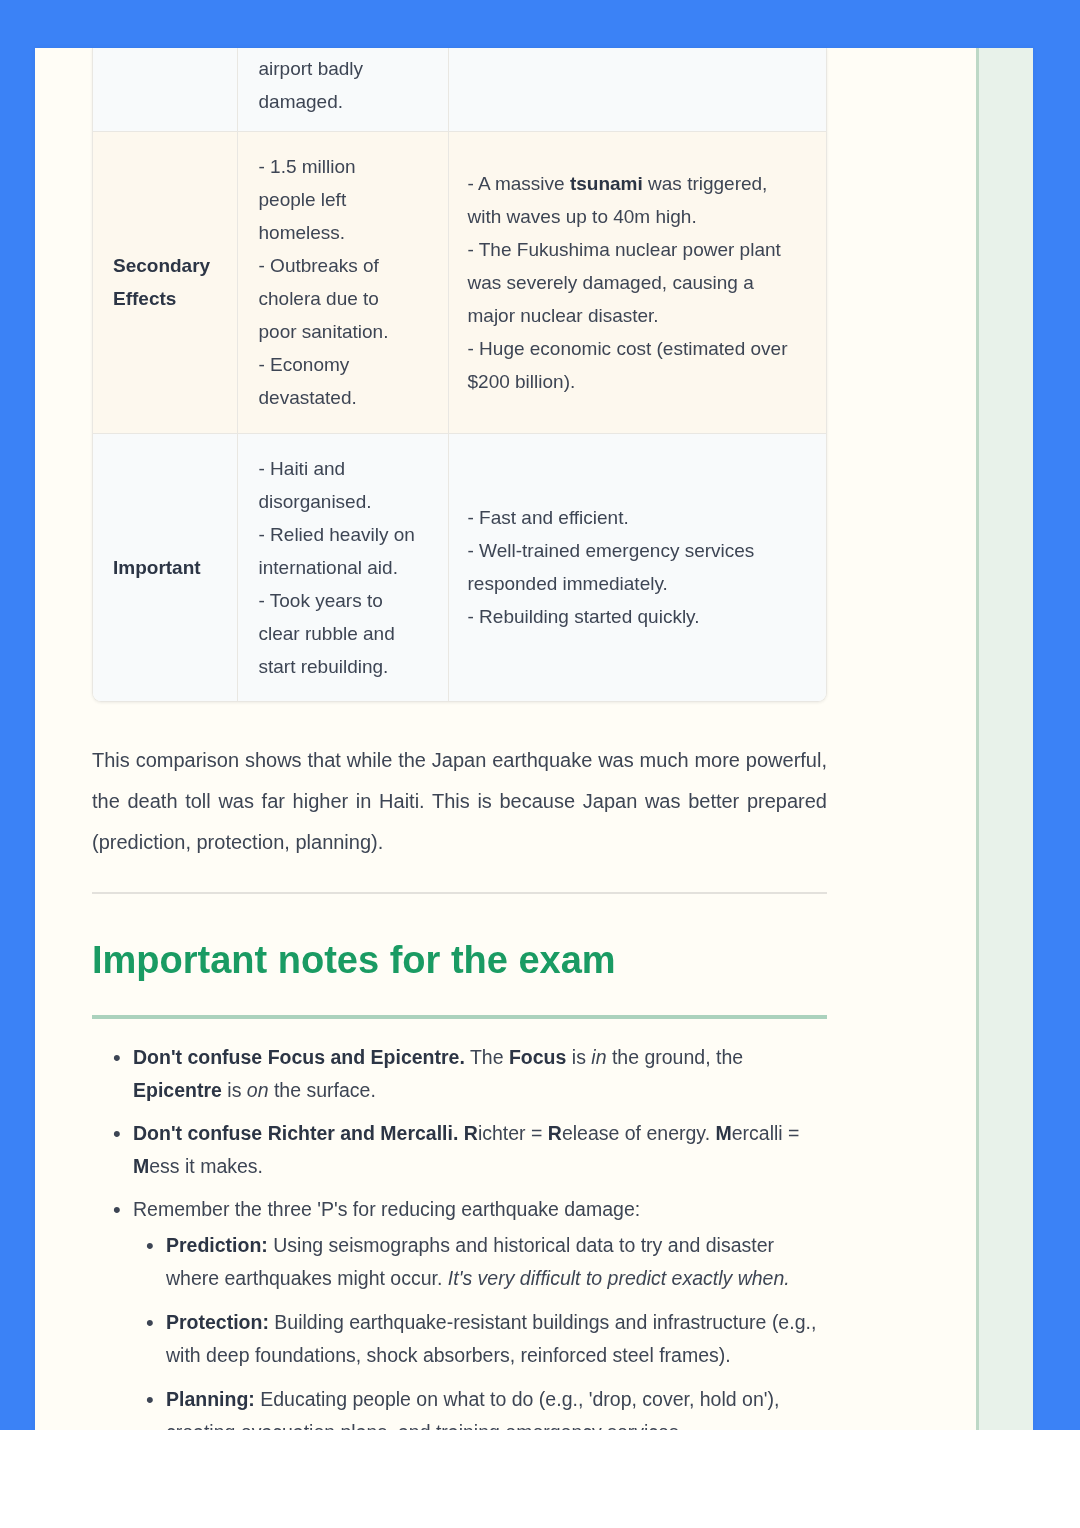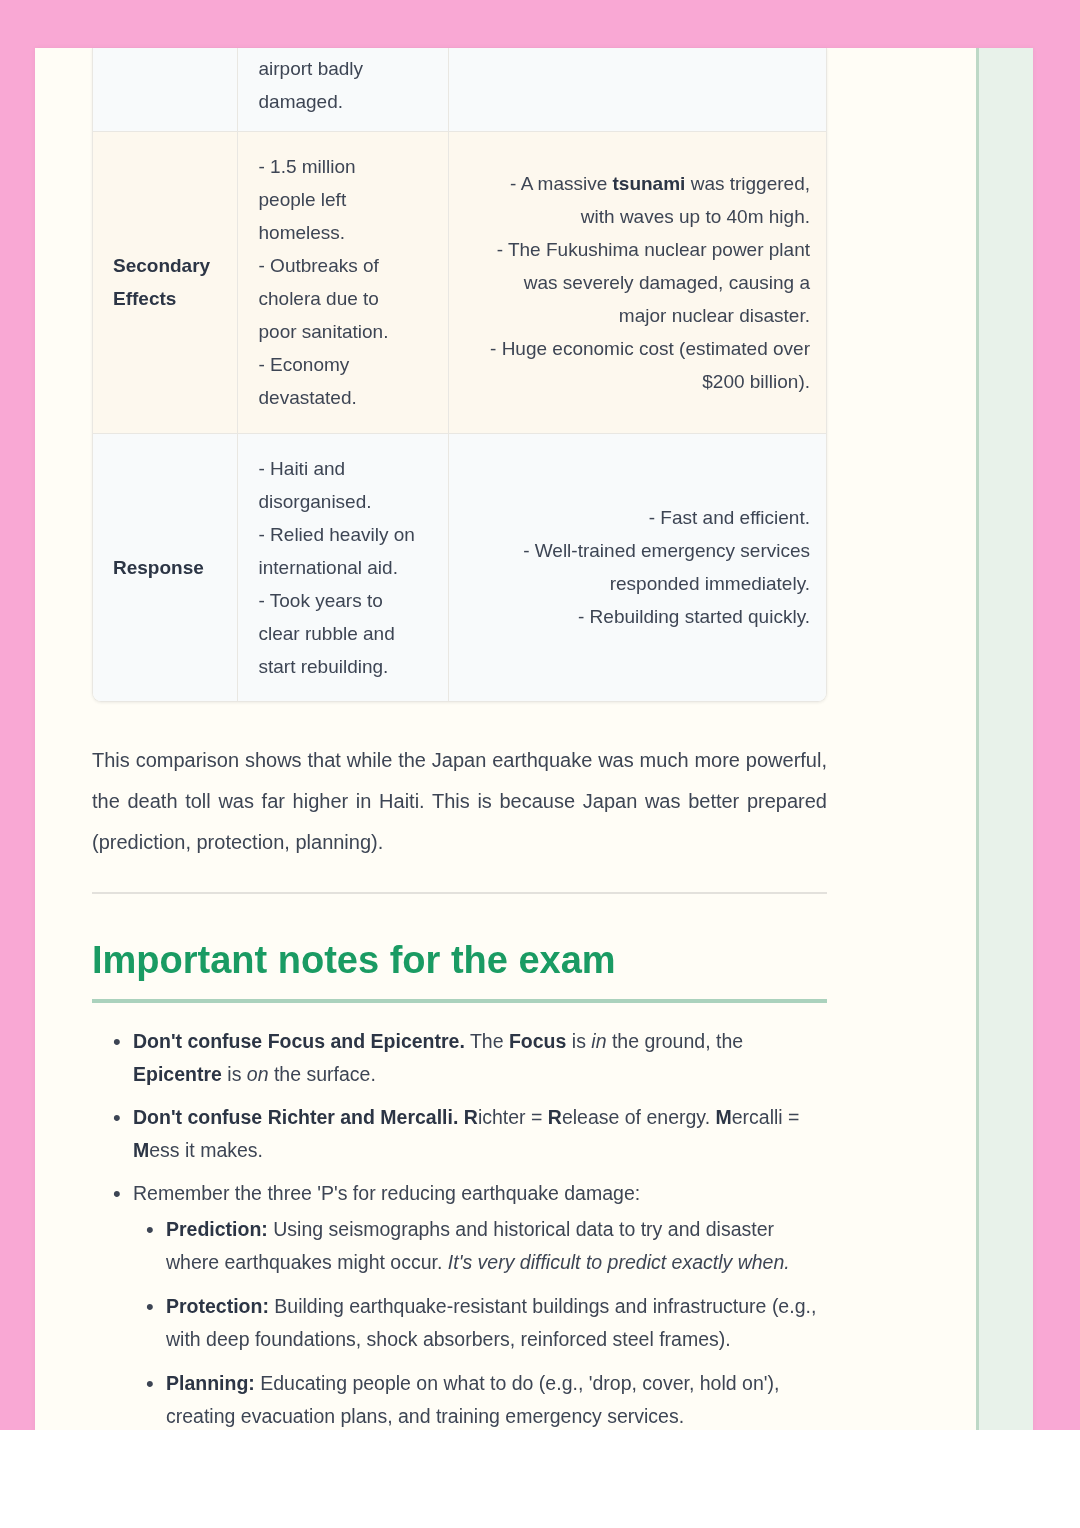--- a/index.html
+++ b/index.html
@@ -11,21 +11,21 @@
     --text-bold:#2c3545;
     --accent-green:#1a9b63;
     --heading-underline:#abd2bd;
     --sidebar-bar-fill:#e8f2ea;
     --sidebar-bar-edge:#bdd8c6;
     --watermark:#b9b7b3;
     --hr:#e3e1dc;
   }
   *{margin:0;padding:0;box-sizing:border-box;}
   body{background:#ffffff;font-family:"Liberation Sans","DejaVu Sans",sans-serif;}
-  .viewer{position:relative;width:1080px;height:1430px;background:#f9a8d4;overflow:hidden;}
+  .viewer{position:relative;width:1080px;height:1430px;background:#3b82f6;overflow:hidden;}
   .page{
     position:absolute;left:35px;top:48px;width:998px;height:1429px;
     background:var(--page-bg);
     box-shadow:0 0 5px rgba(0,0,0,0.05);
   }
   .accent-bar{
     position:absolute;top:0;right:0;width:57px;height:100%;
     background:var(--sidebar-bar-fill);
     border-left:3px solid var(--sidebar-bar-edge);
   }
@@ -50,34 +50,34 @@
     white-space:pre-line;
   }
   td:first-child{border-left:none;}
   tr:first-child td{border-top:none;}
   tr.row-gray td{background:var(--row-gray);}
   tr.row-cream td{background:var(--row-cream);}
   tr.r1{height:83px;} tr.r2{height:302px;} tr.r3{height:268px;}
   tr.r1 td{vertical-align:top;padding-top:4px;}
   td.label-cell{font-weight:bold;color:var(--text-bold);padding-left:20px;padding-right:8px;}
   td.mid-cell{padding:10px 28px 10px 21px;}
-  td.right-cell{padding:10px 16px 10px 19px;text-align:right;}
+  td.right-cell{padding:10px 16px 10px 19px;}
 
   
   .summary{
     margin:38px 0 0;width:735px;
     font-size:20px;line-height:41px;color:var(--text);
     text-align:justify;
   }
   .hr{margin-top:29px;width:735px;height:2px;background:var(--hr);}
   h1.heading{
     margin:43px 0 0;
     font-size:38px;line-height:46px;font-weight:bold;
     color:var(--accent-green);
-    padding-bottom:16px;
+    padding-bottom:32px;
     border-bottom:4px solid var(--heading-underline);
   }
   ul.notes{margin:22px 8px 0;padding-left:33px;list-style:none;}
   ul.notes li{
     position:relative;
     font-size:19.5px;line-height:33px;color:var(--text);
     margin-bottom:10px;
   }
   ul.notes li::before{
     content:"\2022";
@@ -129,21 +129,21 @@
 devastated.</span></td>
               <td class="right-cell"><span>- A massive </span><span class="b">tsunami</span><span> was triggered,
 with waves up to 40m high.
 - The Fukushima nuclear power plant
 was severely damaged, causing a
 major nuclear disaster.
 - Huge economic cost (estimated over
 $200 billion).</span></td>
             </tr>
             <tr class="r3 row-gray">
-              <td class="label-cell">Response</td>
+              <td class="label-cell">Important</td>
               <td class="mid-cell"><span>- Haiti and
 disorganised.
 - Relied heavily on
 international aid.
 - Took years to
 clear rubble and
 start rebuilding.</span></td>
               <td class="right-cell"><span>- Fast and efficient.
 - Well-trained emergency services
 responded immediately.

